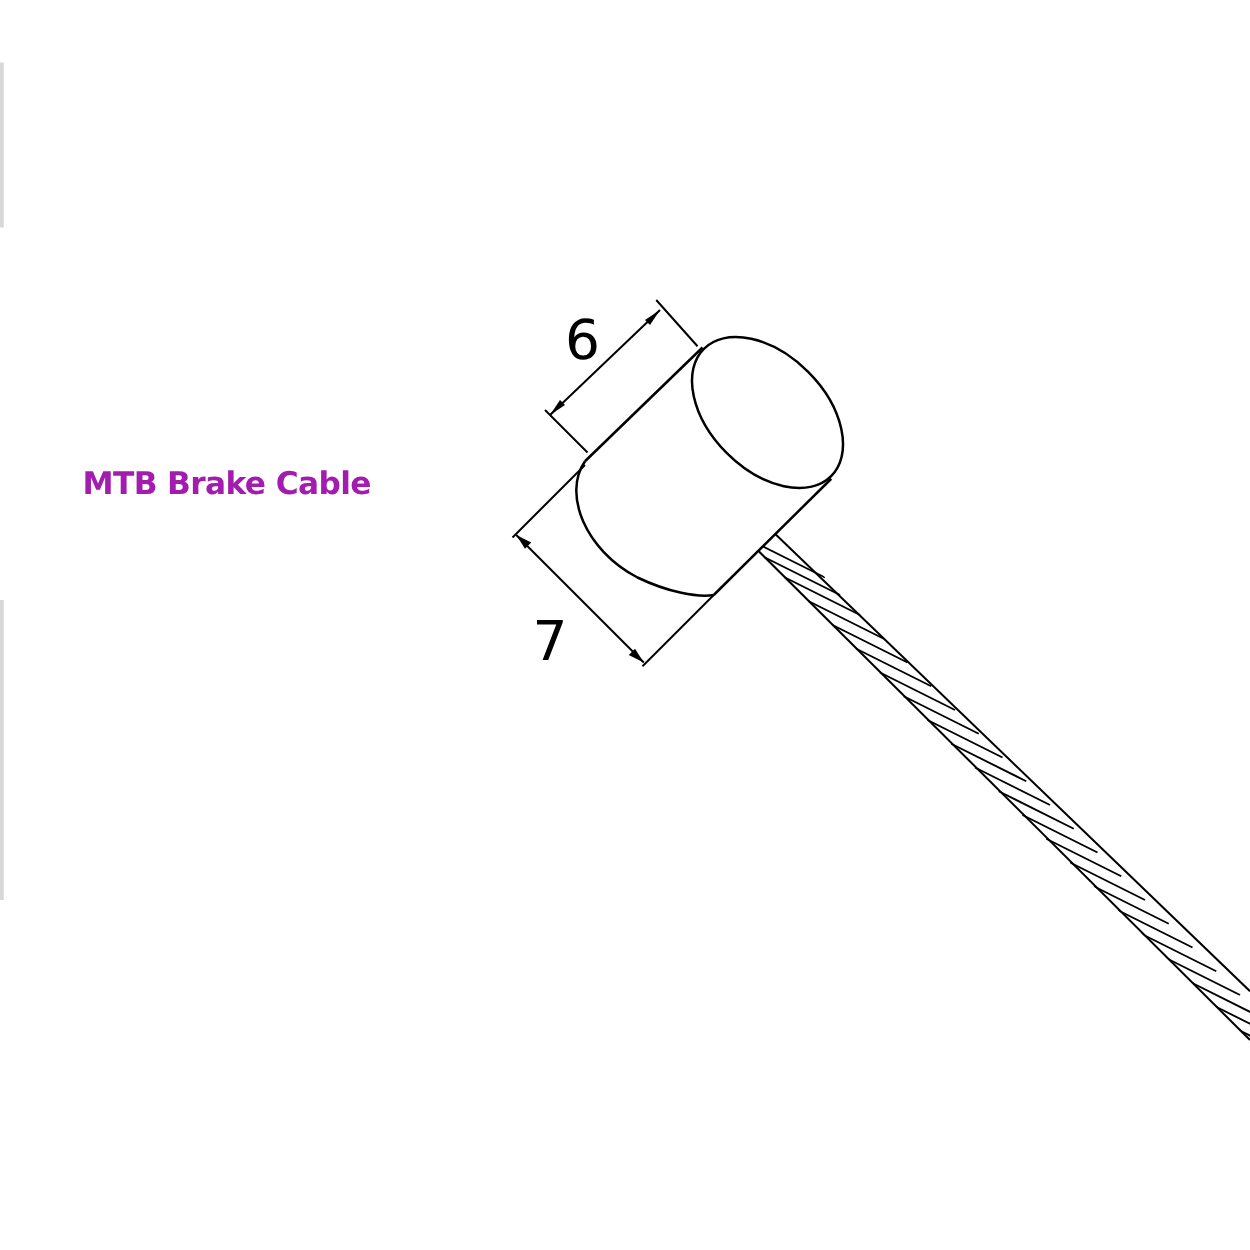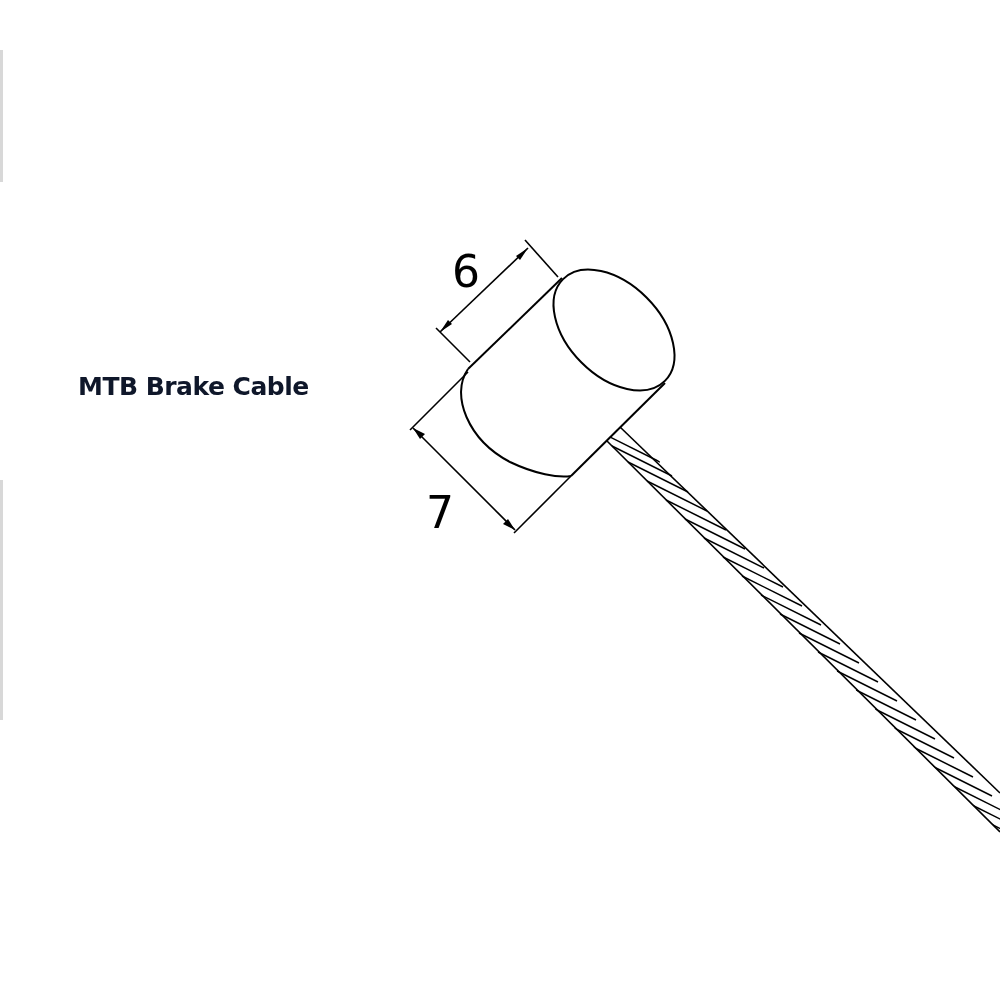--- a/index.html
+++ b/index.html
@@ -1,20 +1,20 @@
 <!DOCTYPE html>
 <html><head>
   <meta charset="utf-8">
   <style>
     html, body { margin: 0; padding: 0; background: #ffffff; }
     body { width: 1000px; height: 1000px; position: relative; overflow: hidden; font-family: "DejaVu Sans", sans-serif; }
     .edge-bar { position: absolute; left: 0; width: 3px; background: #d8d8d8; }
     .edge-bar.b1 { top: 50px; height: 132px; }
     .edge-bar.b2 { top: 480px; height: 240px; }
-    .title { position: absolute; left: 78px; top: 372px; font-family: "DejaVu Sans", sans-serif; font-weight: bold; font-size: 25px; color: #0f172a; letter-spacing: -0.5px; white-space: nowrap; }
+    .title { position: absolute; left: 66px; top: 372px; font-family: "DejaVu Sans", sans-serif; font-weight: bold; font-size: 25px; color: #a21caf; letter-spacing: -0.5px; white-space: nowrap; }
     svg.drawing { position: absolute; left: 0; top: 0; }
     .dimtext { font-family: "DejaVu Sans", sans-serif; font-size: 44px; fill: #000; }
   </style>
 </head>
 <body>
 
 <div class="edge-bar b1"></div>
 <div class="edge-bar b2"></div>
 
 <div class="title">MTB Brake Cable</div>

